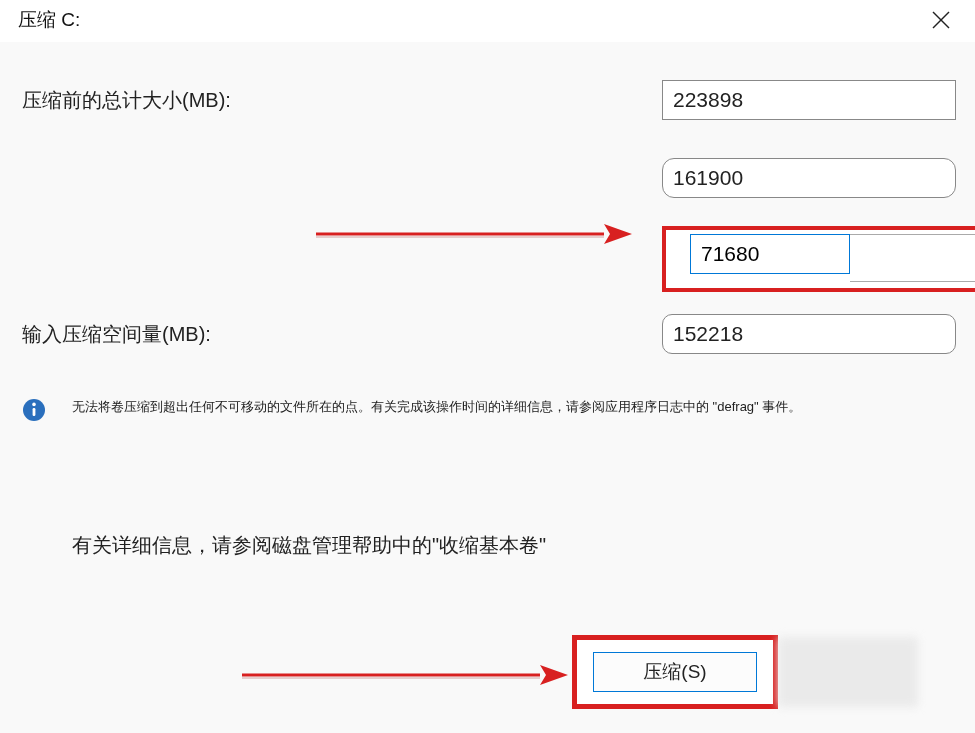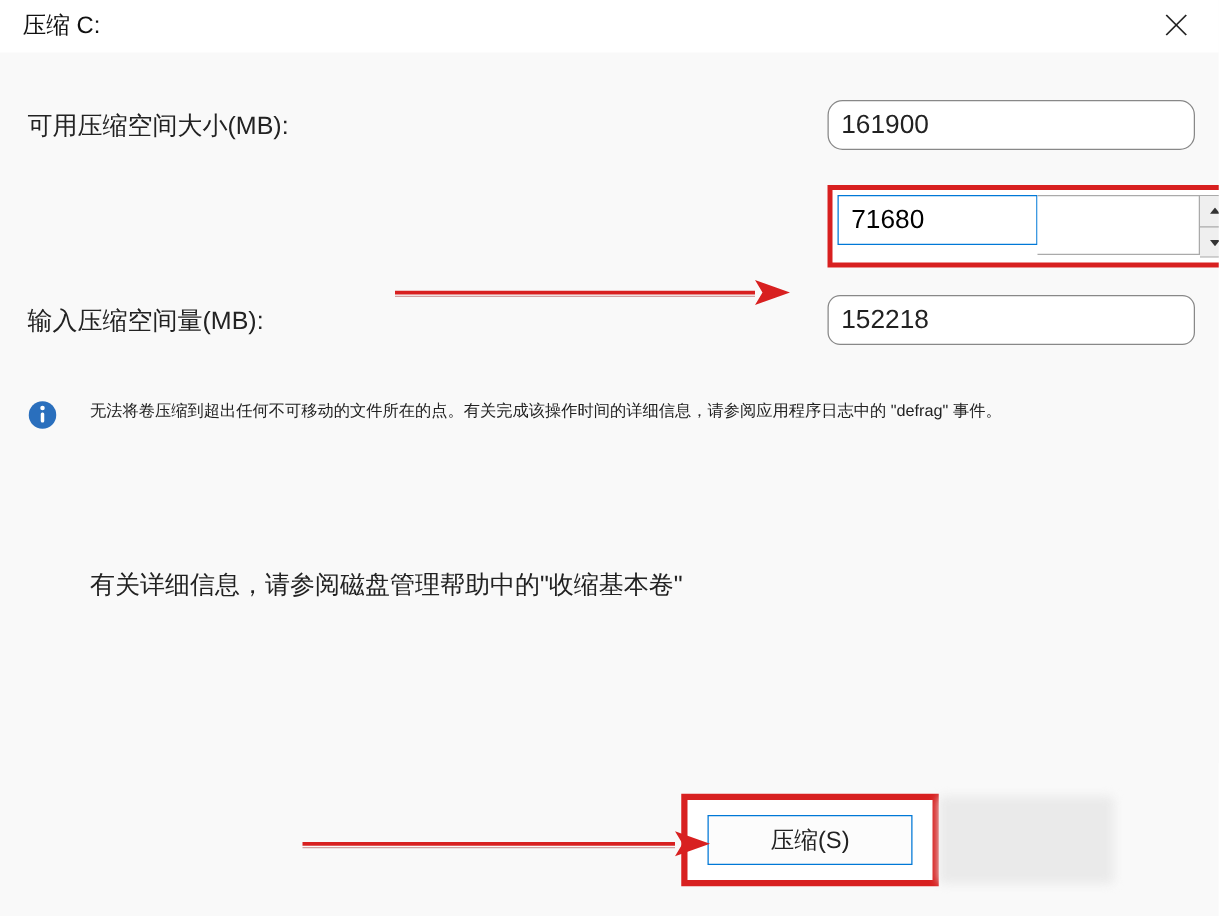--- a/index.html
+++ b/index.html
@@ -85,20 +85,21 @@
       background: #fff;
     }
     .spinner-input-box {
       border: 1px solid #0078d7;
       width: 160px;
       height: 40px;
       display: flex;
       align-items: center;
       padding: 0 10px;
       font-size: 21px;
+      margin-left: 20px;
     }
     .spinner-fill {
       width: 130px;
       height: 48px;
       border: 1px solid #aaa;
       border-left: none;
       background: #fff;
     }
     .spinner-btns {
       display: flex;
@@ -138,21 +139,21 @@
       line-height: 1.7;
     }
     .help-text {
       font-size: 20px;
       color: #222;
       margin-top: 110px;
       margin-left: 50px;
     }
     .button-row {
       position: absolute;
-      left: 545px;
+      left: 572px;
       bottom: 24px;
       display: flex;
       align-items: center;
     }
     .shrink-btn-wrap {
       border: 5px solid #d82020;
       padding: 12px 16px;
       background: #fff;
     }
     .shrink-btn {
@@ -192,23 +193,26 @@
   <div class="close-btn">
     <svg viewBox="0 0 18 18">
       <line x1="1" y1="1" x2="17" y2="17" stroke="#222" stroke-width="1.4"></line>
       <line x1="17" y1="1" x2="1" y2="17" stroke="#222" stroke-width="1.4"></line>
     </svg>
   </div>
 </div>
 
 <div class="content">
 
-
   <div class="form-row">
-    <div class="form-label">可用压缩空间大小(MB):</div>
+    <div class="form-label">压缩前的总计大小(MB):</div>
+    <div class="field-box field-readonly" style="width:294px;">223898</div>
+  </div>
+
+  <div class="form-row">
     <div class="field-box field-readonly" style="width:294px;border-radius:12px;">161900</div>
   </div>
 
   <div class="form-row">
     <div class="spinner-wrap">
       <div class="spinner-input-box">71680</div>
       <div class="spinner-fill"></div>
       <div class="spinner-btns">
         <div class="spinner-btn">
           <svg width="8" height="6" viewBox="0 0 8 6">

